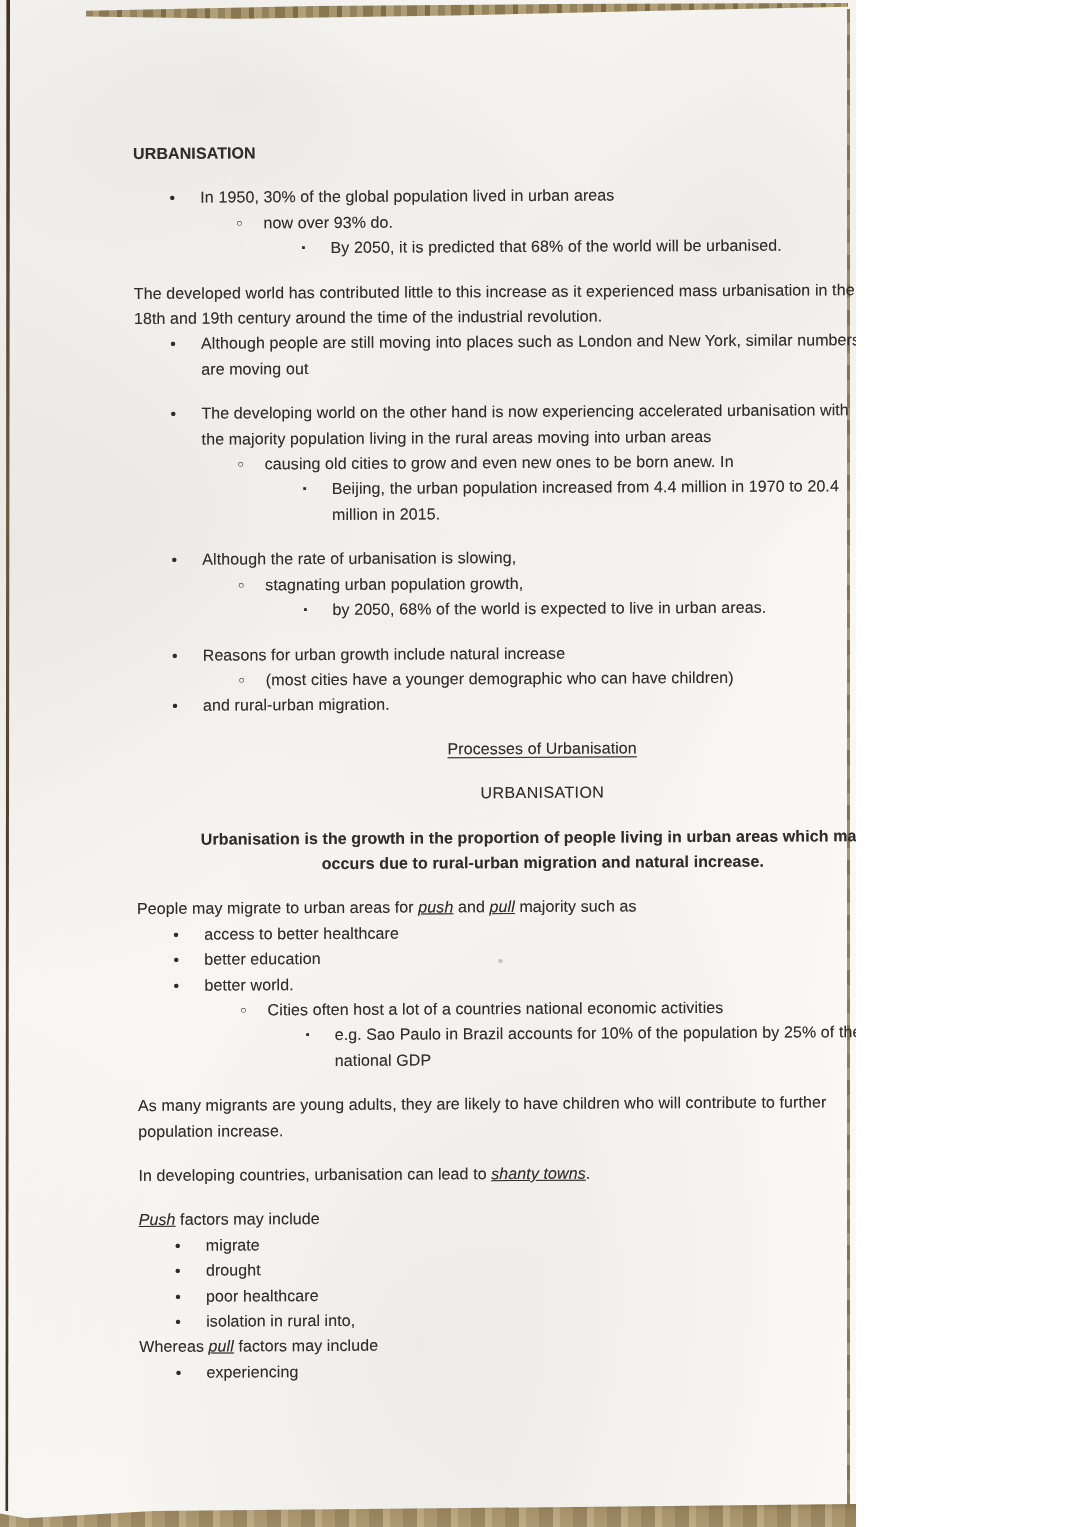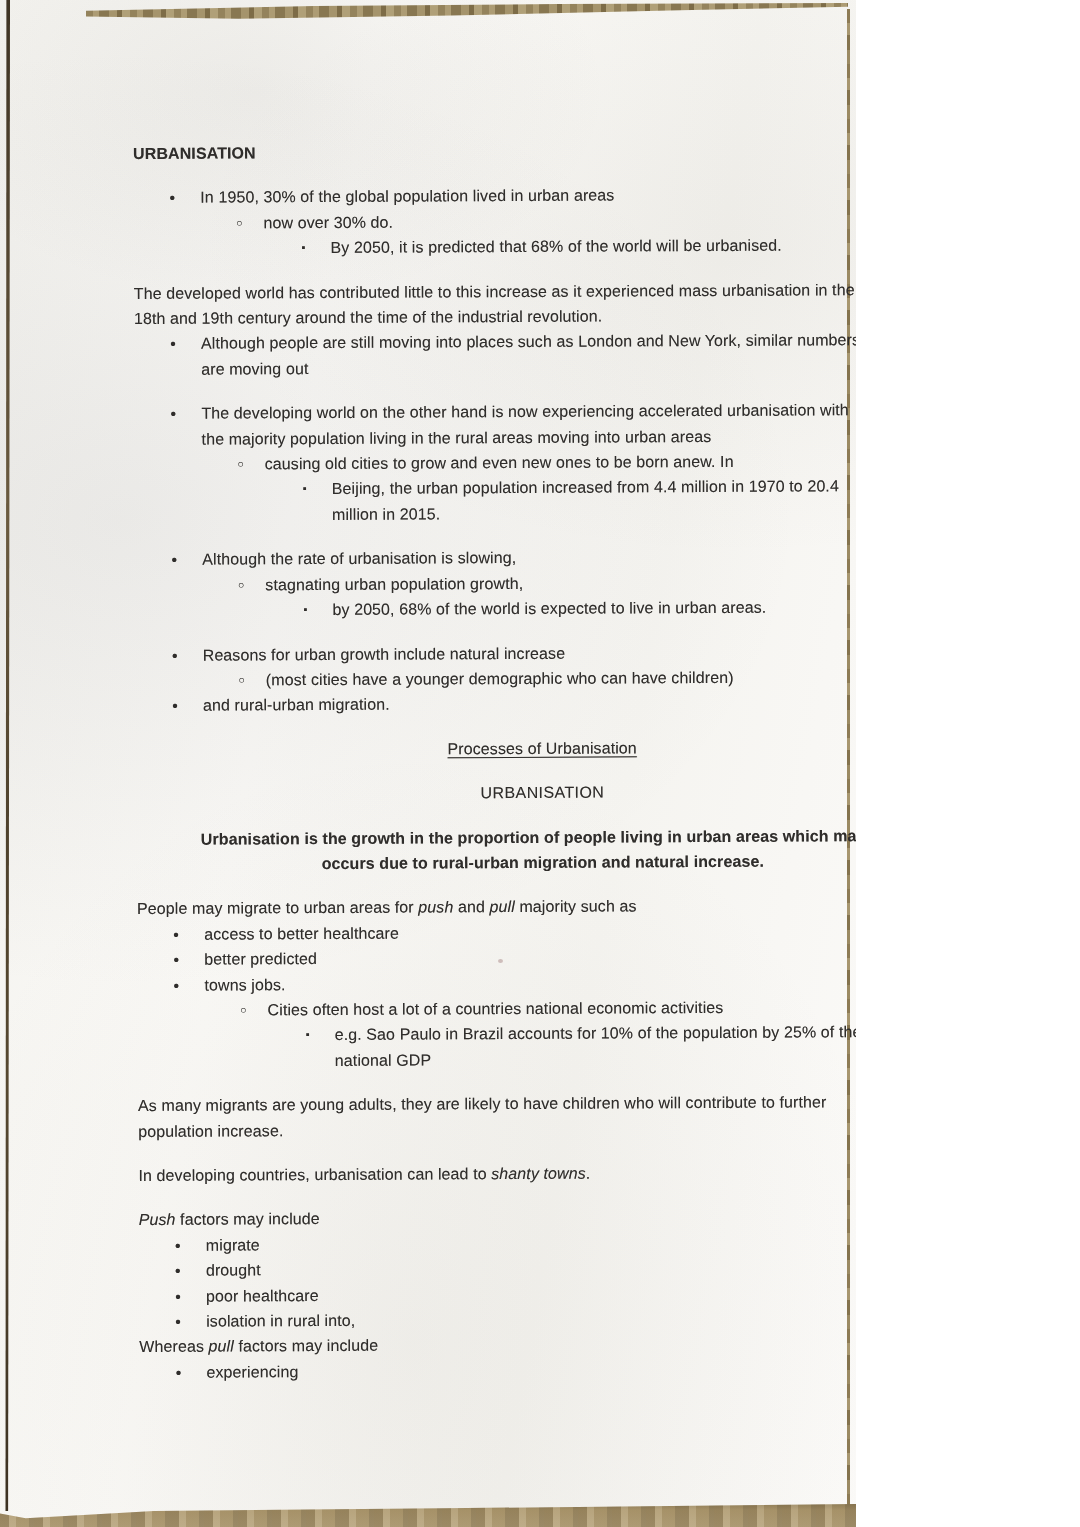--- a/index.html
+++ b/index.html
@@ -99,21 +99,21 @@
     position: absolute; top: 0; width: 20px; text-align: center;
     line-height: 25.4px;
   }
   .m1 { left: 29px; font-size: 10px; }
   .m2 { left: 96px; font-size: 10.5px; }
   .m3 { left: 160px; font-size: 11px; }
   .blk.center_underline { text-align: center; }
   .blk.center_underline .txt { text-decoration: underline; text-underline-offset: 3px; }
   .blk.center { text-align: center; letter-spacing: 0.4px; }
   .blk.center_bold { text-align: center; font-weight: bold; }
-  .it { font-style: italic; }
+  .it { font-style: italic; text-decoration: underline; }
 </style>
 </head>
 <body>
 
 <div class="photo">
   <div class="paper"></div>
 
   <div class="edge-top"></div>
   <div class="edge-left"></div>
   <div class="edge-right"></div>
@@ -122,21 +122,21 @@
   <div class="content">
       <div class="blk h1">
         <span class="txt"><span>URBANISATION</span></span>
       </div>
       <div class="blk li lvl1 gap">
         <span class="marker m1">●</span>
         <span class="txt"><span>In 1950, 30% of the global population lived in urban areas</span></span>
       </div>
       <div class="blk li lvl2">
         <span class="marker m2">○</span>
-        <span class="txt"><span>now over 30% do.</span></span>
+        <span class="txt"><span>now over 93% do.</span></span>
       </div>
       <div class="blk li lvl3">
         <span class="marker m3">▪</span>
         <span class="txt"><span>By 2050, it is predicted that 68% of the world will be urbanised.</span></span>
       </div>
       <div class="blk p gap">
         <span class="txt"><span>The developed world has contributed little to this increase as it experienced mass urbanisation in the
 18th and 19th century around the time of the industrial revolution.</span></span>
       </div>
       <div class="blk li lvl1">
@@ -194,25 +194,25 @@
       </div>
       <div class="blk p gap">
         <span class="txt"><span>People may migrate to urban areas for </span><span class="it">push</span><span> and </span><span class="it">pull</span><span> majority such as</span></span>
       </div>
       <div class="blk li lvl1">
         <span class="marker m1">●</span>
         <span class="txt"><span>access to better healthcare</span></span>
       </div>
       <div class="blk li lvl1">
         <span class="marker m1">●</span>
-        <span class="txt"><span>better predicted</span></span>
-      </div>
-      <div class="blk li lvl1">
-        <span class="marker m1">●</span>
-        <span class="txt"><span>towns jobs.</span></span>
+        <span class="txt"><span>better education</span></span>
+      </div>
+      <div class="blk li lvl1">
+        <span class="marker m1">●</span>
+        <span class="txt"><span>better world.</span></span>
       </div>
       <div class="blk li lvl2">
         <span class="marker m2">○</span>
         <span class="txt"><span>Cities often host a lot of a countries national economic activities</span></span>
       </div>
       <div class="blk li lvl3">
         <span class="marker m3">▪</span>
         <span class="txt"><span>e.g. Sao Paulo in Brazil accounts for 10% of the population by 25% of the
 national GDP</span></span>
       </div>

